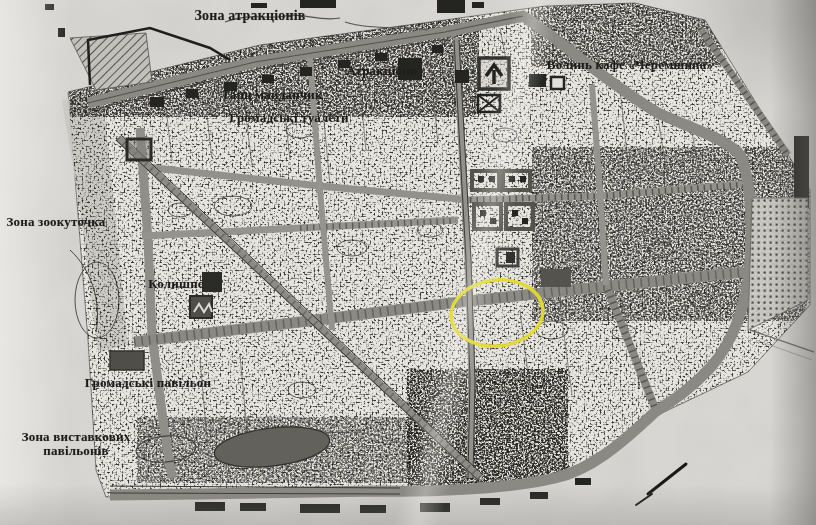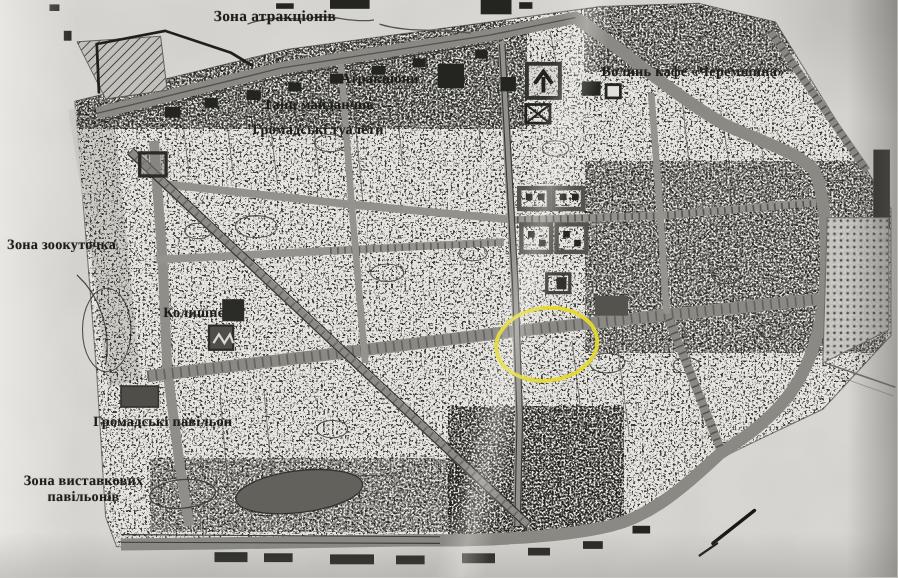--- a/index.html
+++ b/index.html
@@ -22,22 +22,22 @@
   .shade-wrinkle{left:0;top:0;width:816px;height:525px;
     background:linear-gradient(103deg,rgba(0,0,0,0) 55%,rgba(244,243,239,.30) 57.5%,rgba(0,0,0,0) 60%);}
   
   .map-label{
     position:absolute;transform:translate(-50%,-50%);
     font-weight:700;font-size:13px;line-height:14px;color:#1d1d1b;
     white-space:pre-line;text-align:center;letter-spacing:.2px;
     text-shadow:0 0 1px rgba(60,60,58,.35);
   }
   .lbl-zone-attractions{left:250px;top:16px;font-size:14px;}
-  .lbl-attractions{left:345px;top:71px;}
-  .lbl-dance-floor{left:272px;top:95px;padding-left:36px;}
+  .lbl-attractions{left:382px;top:71px;}
+  .lbl-dance-floor{left:272px;top:95px;}
   .lbl-public-toilets{left:289px;top:118px;}
   .lbl-former-cafe{left:630px;top:65px;}
   .lbl-zoo-zone{left:56px;top:222px;}
   .lbl-rotunda{left:176px;top:284px;}
   .lbl-exhibition-pavilion{left:148px;top:383px;}
   .lbl-exhibition-zone{left:76px;top:444px;}
   
   .watermark{
     position:absolute;left:703px;top:495px;display:inline-flex;align-items:center;
     font-weight:700;font-size:16px;letter-spacing:.5px;

